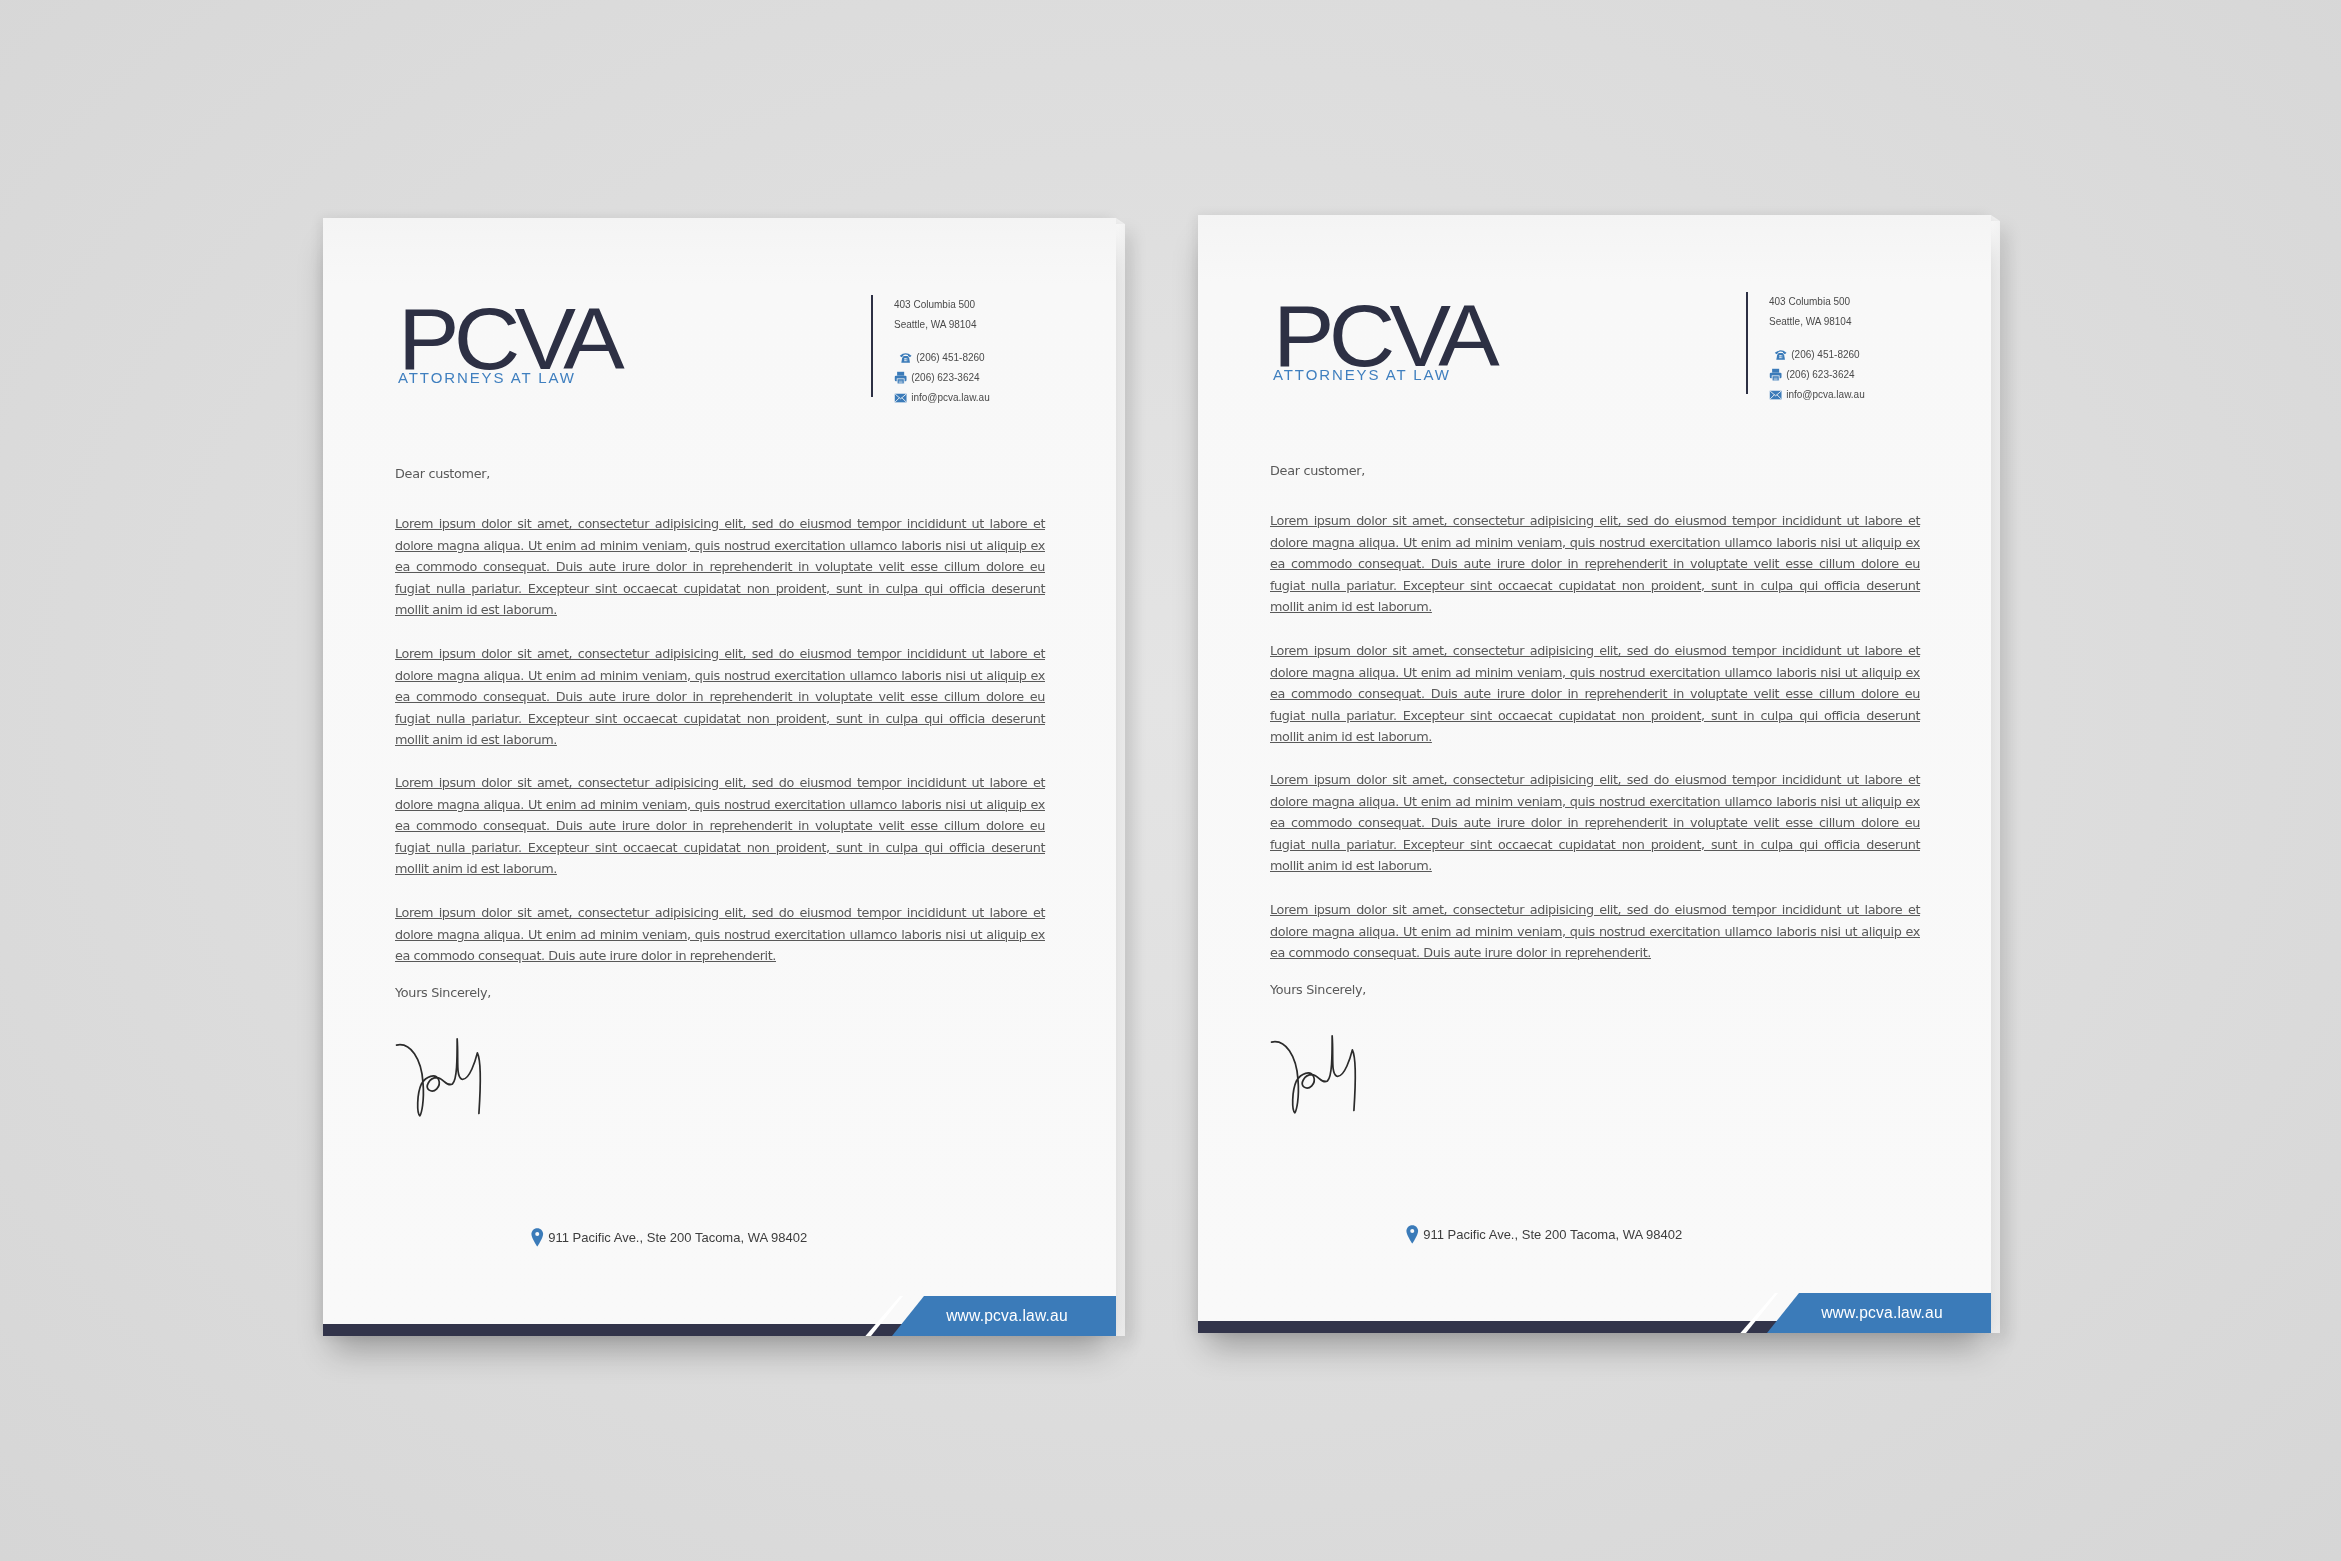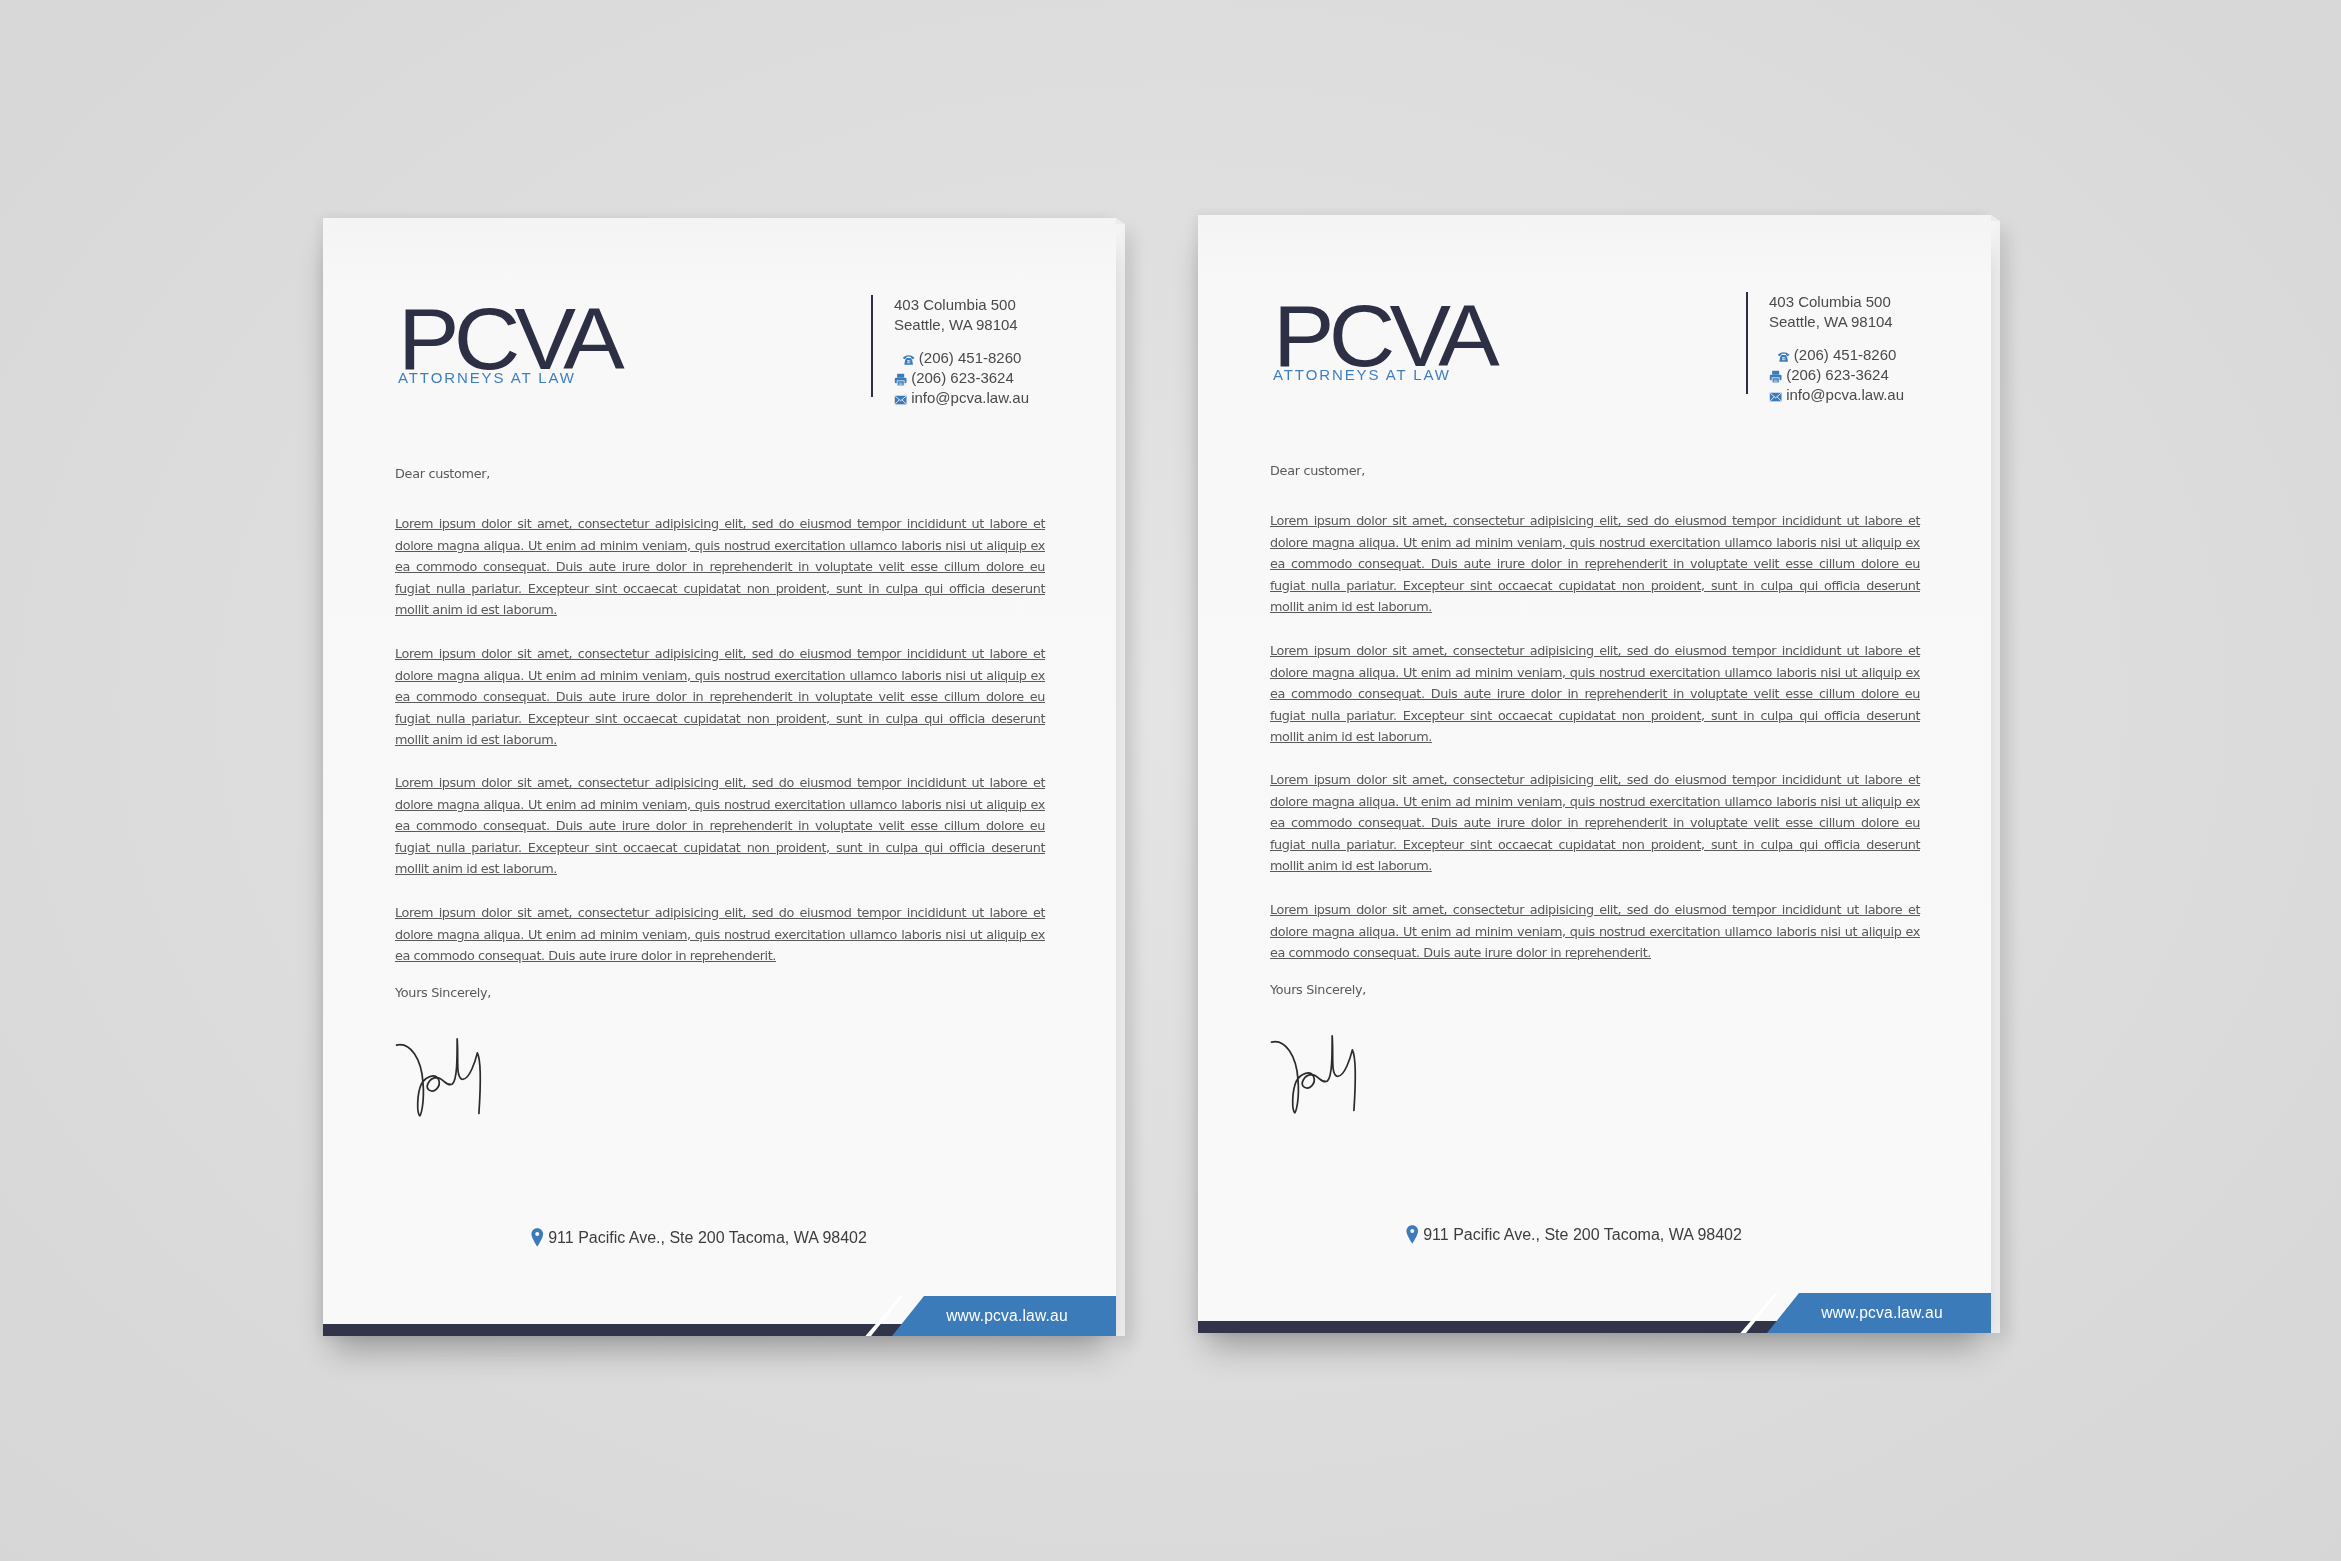--- a/index.html
+++ b/index.html
@@ -31,34 +31,34 @@
     font-family: "Liberation Sans", sans-serif; font-size: 87px; line-height: 67px;
     color: #2d3044; letter-spacing: -5.5px; font-weight: 400; height: 66px;
     transform: scaleX(1.06); transform-origin: left top; white-space: nowrap;
   }
   .logo-tag {
     margin-top: 0; font-size: 15px; letter-spacing: 1.9px; color: #3f7fbf;
     white-space: nowrap; line-height: 14px;
   }
   .contact { position: absolute; left: 548px; top: 77px; height: 102px; border-left: 2.3px solid #2d3044; padding-left: 21px; }
   .contact-line {
-    font-size: 15px; line-height: 20px; color: #4a4a4a; white-space: nowrap; display: flex; align-items: center;
+    font-size: 10px; line-height: 20px; color: #4a4a4a; white-space: nowrap; display: flex; align-items: center;
   }
   .contact-line.gap { margin-top: 13px; justify-content: center; }
   .contact-icon { width: 13.3px; height: 13.3px; margin-right: 3.9px; display: inline-block; flex: none; }
   .body-text {
     position: absolute; left: 72px; width: 650px; color: #595959;
     font-family: "DejaVu Sans", sans-serif; font-size: 12.8px; line-height: 21.5px;
     text-align: justify; letter-spacing: -0.4px;
   }
   .body-text p { margin: 0; text-decoration: underline; }
   .greeting { position: absolute; left: 72px; color: #595959; font-family: "DejaVu Sans", sans-serif; font-size: 12.8px; letter-spacing: -0.3px; }
   .signature { position: absolute; left: 72px; width: 101px; height: 101px; }
   .footer-address {
-    position: absolute; left: 208px; top: 1010px; font-size: 16px; color: #3d3d3d; display: flex; align-items: center; white-space: nowrap; text-align: center;
+    position: absolute; left: 208px; top: 1010px; font-size: 13px; color: #3d3d3d; display: flex; align-items: center; white-space: nowrap; text-align: center;
   }
   .pin-icon { width: 12.5px; height: 19px; margin-right: 4.7px; display: inline-block; }
   .dark-bar { position: absolute; left: 0; bottom: 0; height: 12.5px; width: 593px; background: #32344a; }
   .blue-band {
     position: absolute; right: 0; bottom: 0; height: 40px; width: 224px; background: #3b7bb9;
     clip-path: polygon(32px 0, 100% 0, 100% 100%, 0 100%);
   }
   .blue-sep {
     position: absolute; bottom: 0; height: 40px; width: 47px; right: 213px;
     background: #ffffff; clip-path: polygon(44px 0, 47px 0, 15px 100%, 9.4px 100%);

